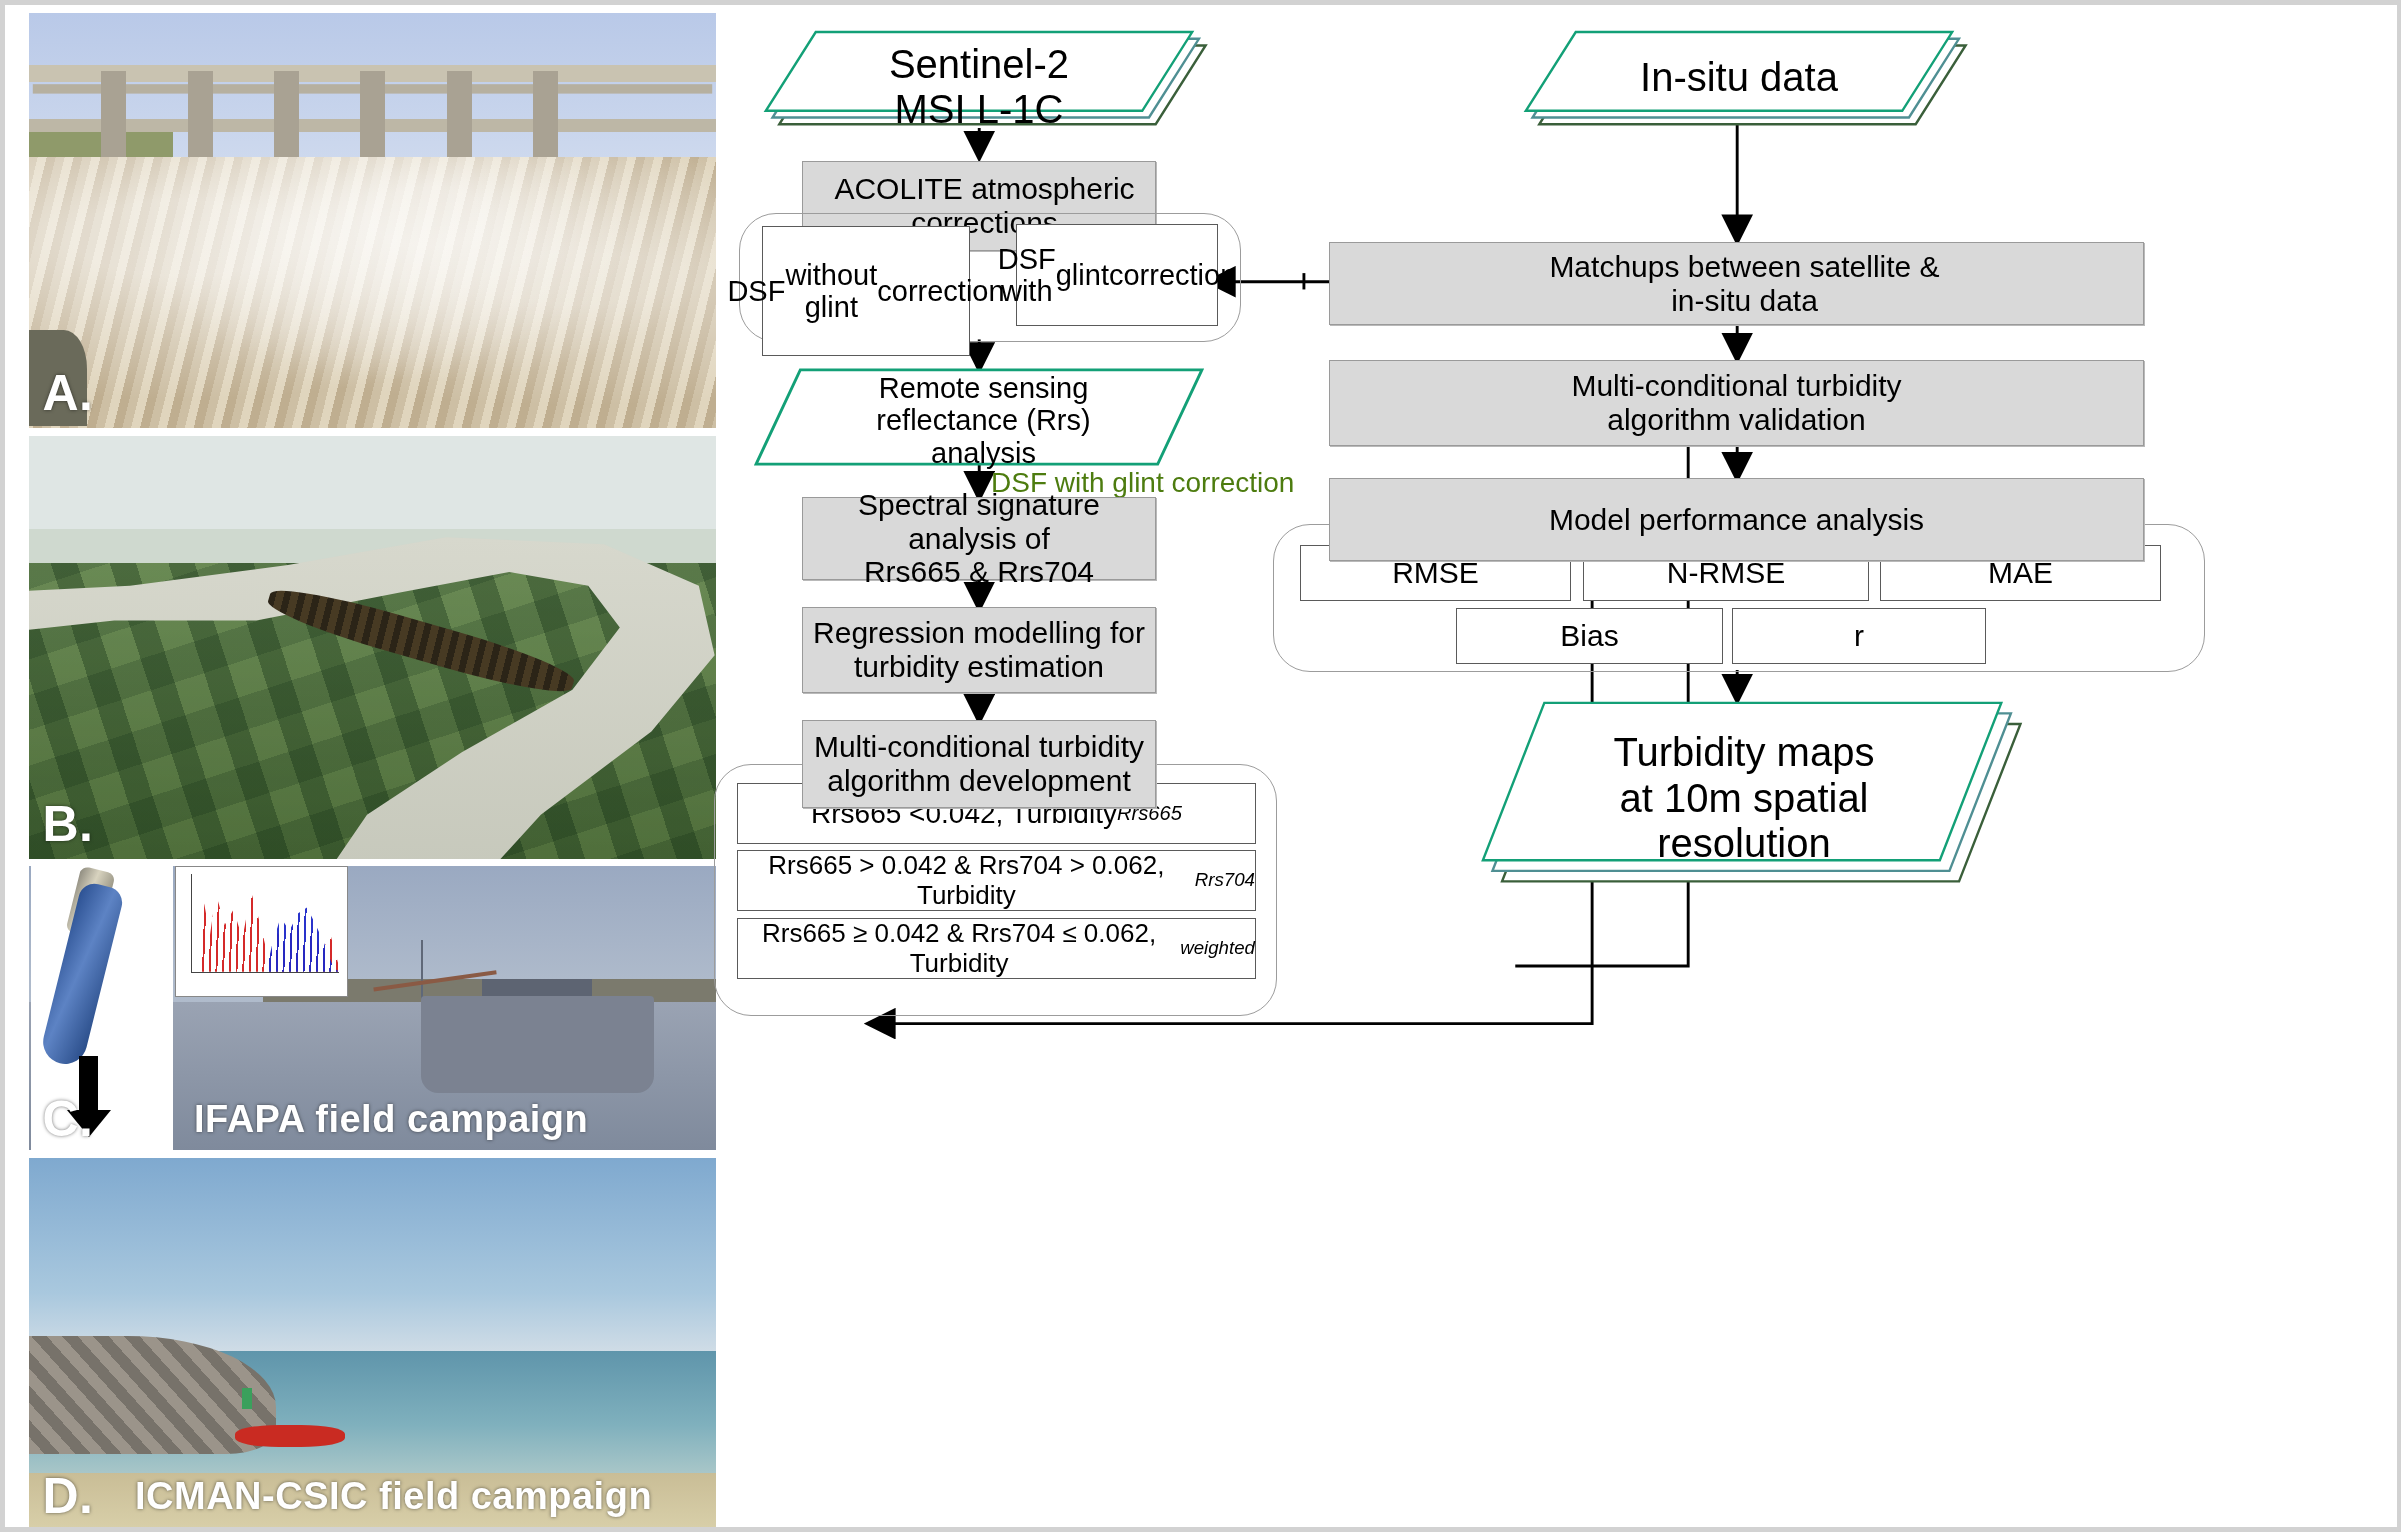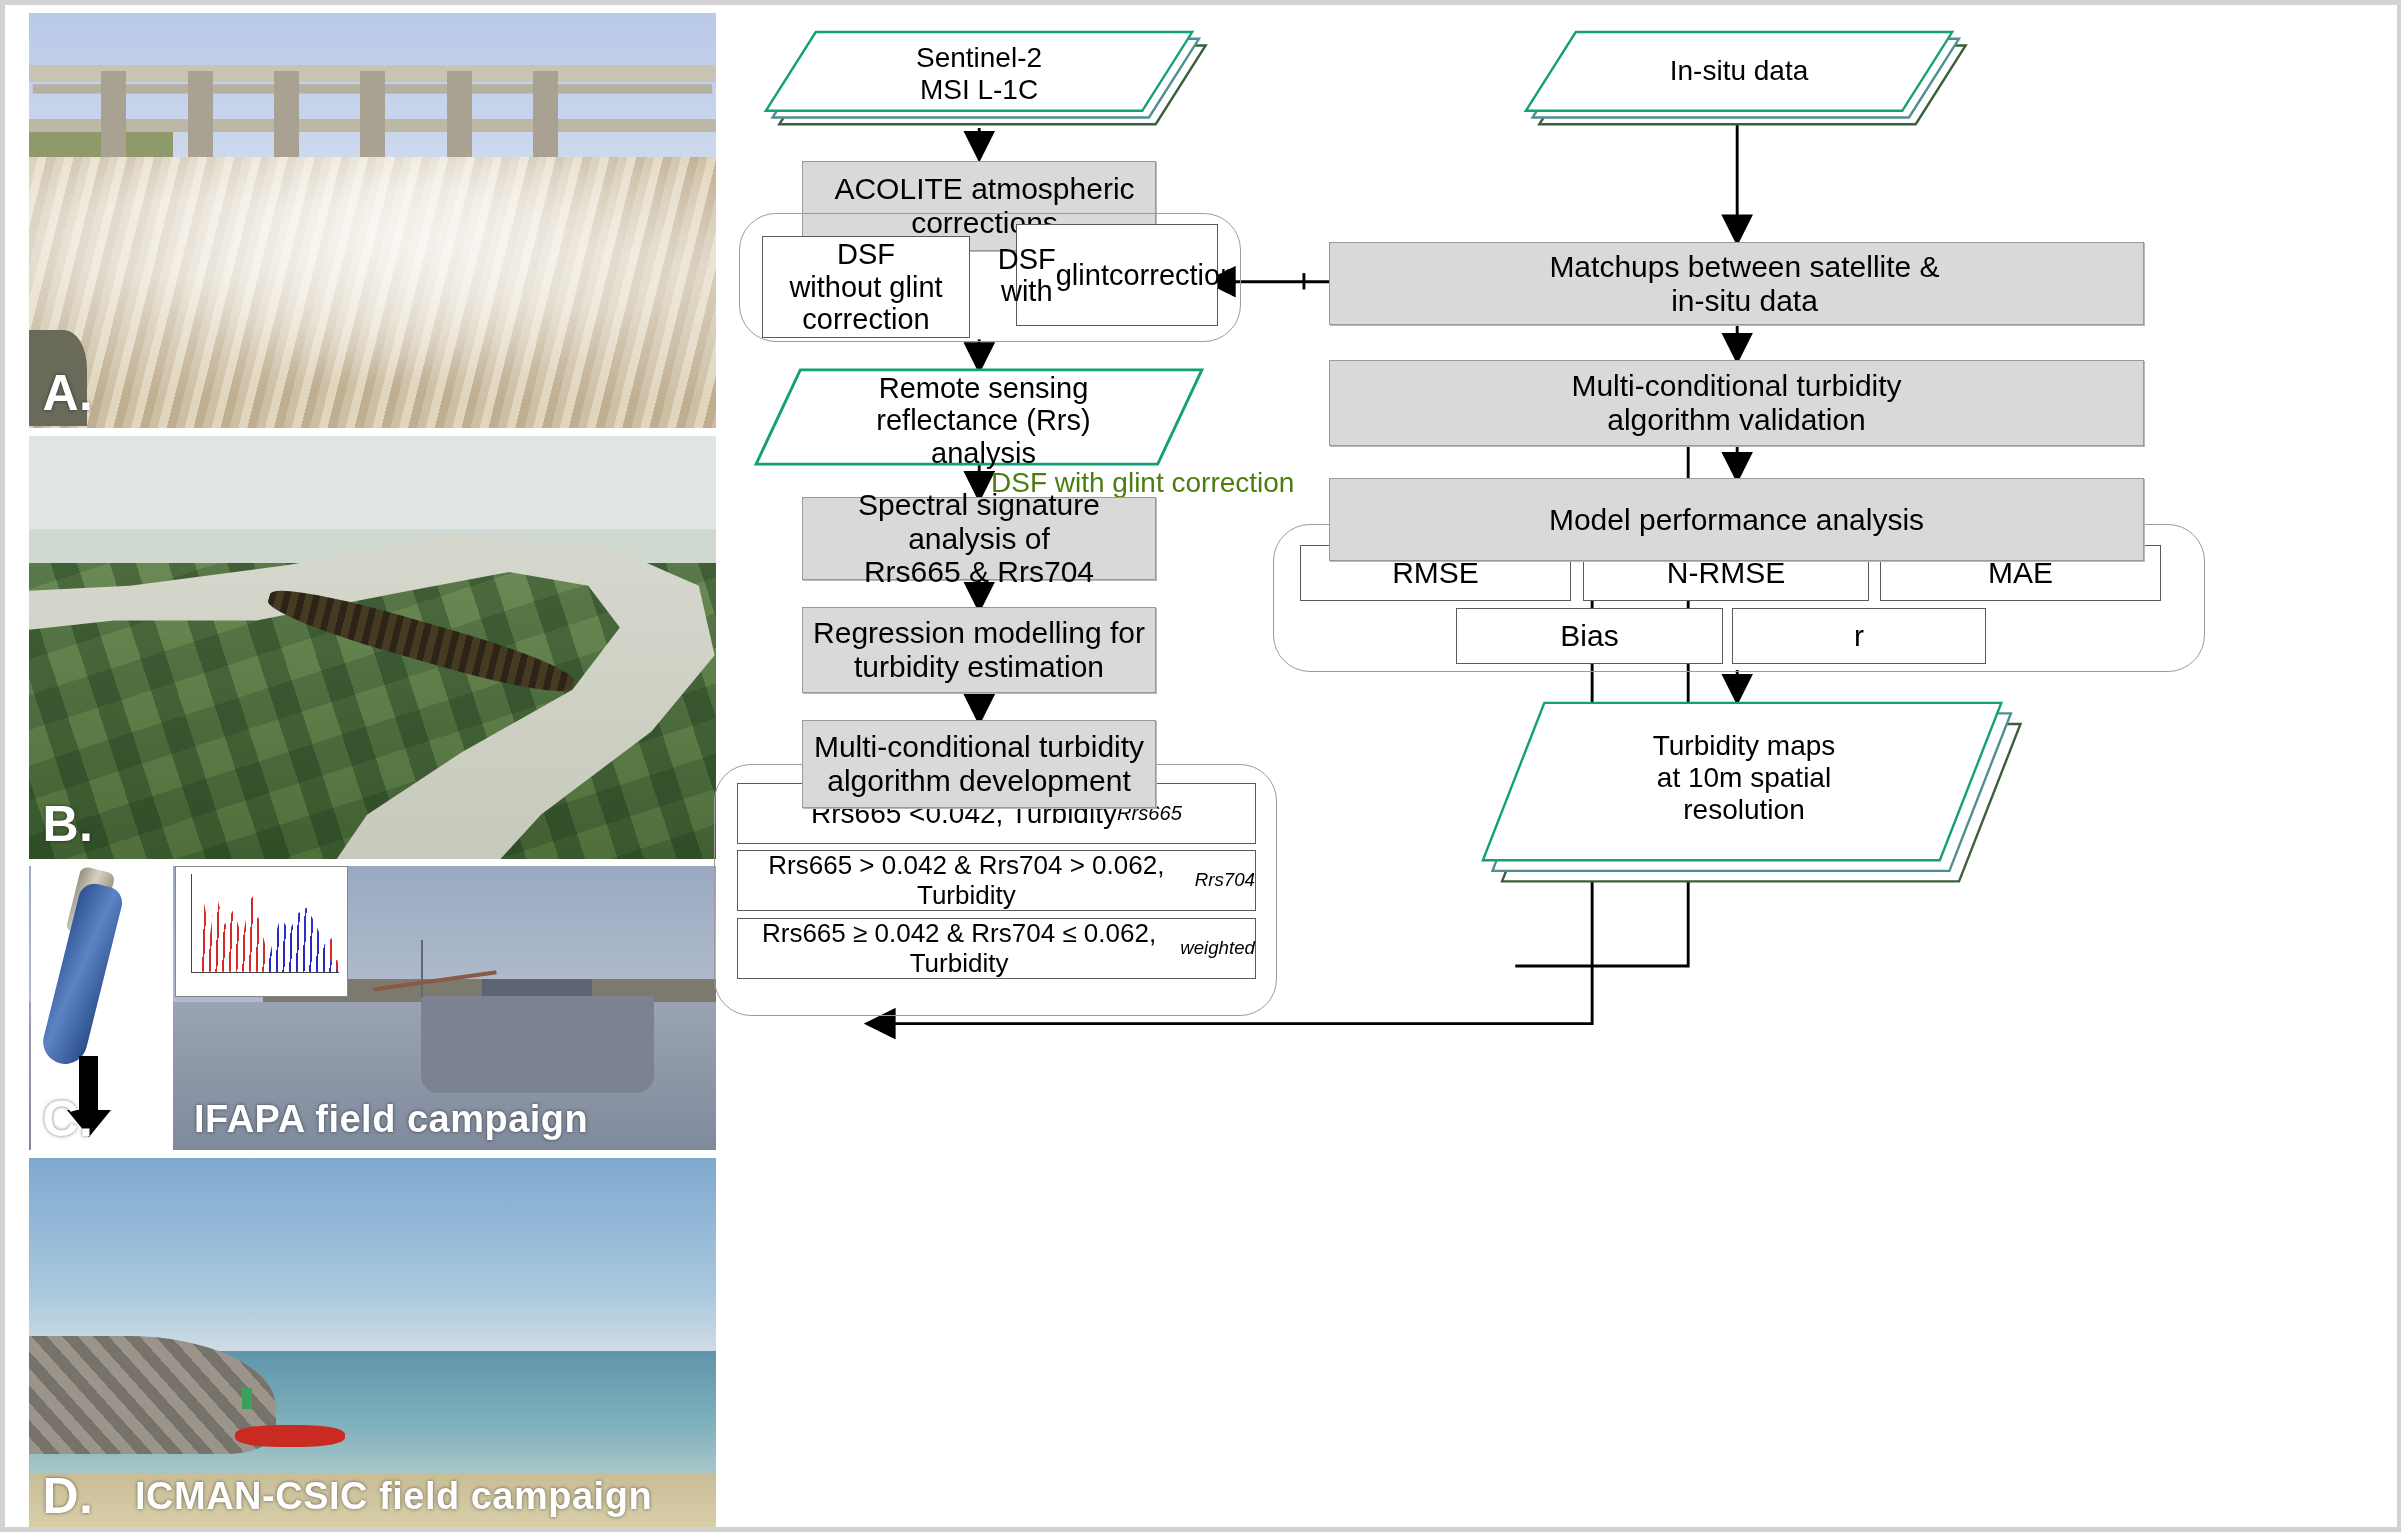--- a/index.html
+++ b/index.html
@@ -98,21 +98,21 @@
   #flow svg{position:absolute;left:0;top:0;width:100%;height:100%;overflow:visible;}
 
   .node{position:absolute;box-sizing:border-box;display:flex;align-items:center;justify-content:center;
     text-align:center;color:#000;line-height:1.12;}
   .proc{background:#d9d9d9;border:1px solid #9a9a9a;box-shadow:1px 1px 0 #b9b9b9;font-size:30px;}
   .plain{background:#ffffff;border:1.9px solid #5a5a5a;font-size:30px;}
   .metric{background:#ffffff;border:1.9px solid #5a5a5a;font-size:30px;}
   .group{position:absolute;border:1.9px solid #9c9c9c;border-radius:37px;background:transparent;}
   .edgelabel{position:absolute;font-size:28px;color:#4d7c0f;white-space:nowrap;background:transparent;}
   .docstack{position:absolute;}
-  .docstack .lbl{position:absolute;left:0;right:0;text-align:center;font-size:28px;line-height:1.14;color:#000;}
+  .docstack .lbl{position:absolute;left:0;right:0;text-align:center;font-size:40px;line-height:1.14;color:#000;}
   .subscript{font-style:italic;font-size:.72em;vertical-align:-.25em;}
 </style>
 </head>
 <body>
 
 <div id="fig">
 
   <div id="photos">
 
     <div class="photo" id="photoA">
@@ -236,21 +236,21 @@
         <div>In-situ data</div>
       </div>
     </div>
 
     <div class="node proc" style="left:86px;top:156px;width:354px;height:90px;flex-direction:column;padding-left:11px;">
       <span>ACOLITE atmospheric</span>
       <span>corrections</span>
     </div>
 
     <div class="group" style="left:23px;top:208px;width:500px;height:127px;"></div>
-    <div class="node plain" style="left:46px;top:231px;width:208px;height:102px;flex-direction:column;font-size:29px;">
+    <div class="node plain" style="left:46px;top:221px;width:208px;height:130px;flex-direction:row;font-size:29px;">
       <span>DSF</span>
       <span>without glint</span>
       <span>correction</span>
     </div>
     <div class="node plain" style="left:300px;top:219px;width:202px;height:102px;flex-direction:row;font-size:29px;">
       <span>DSF with</span>
       <span>glint</span>
       <span>correction</span>
     </div>
 

